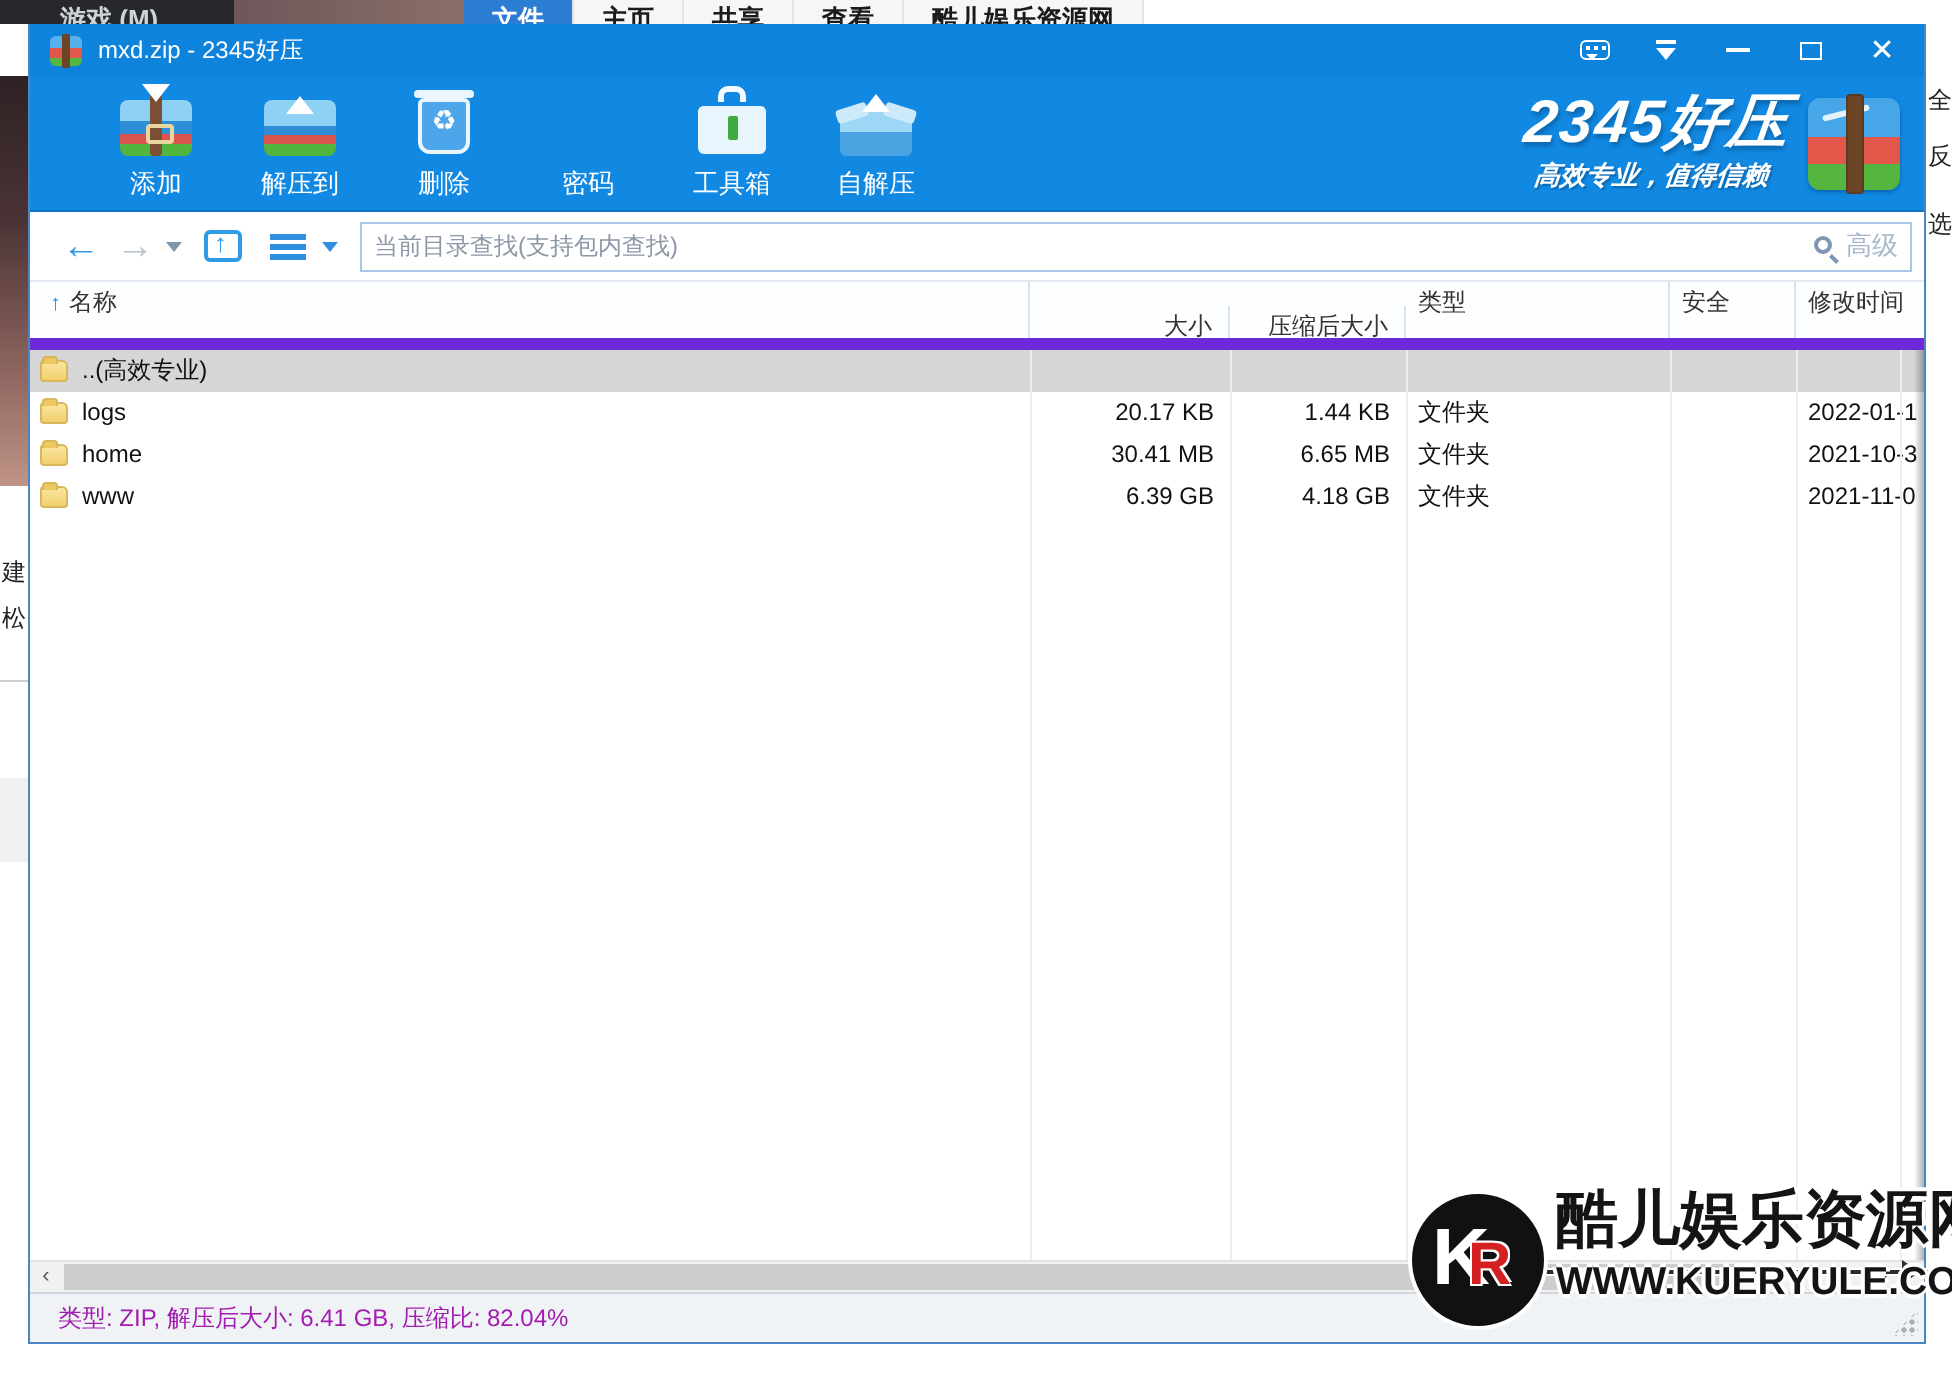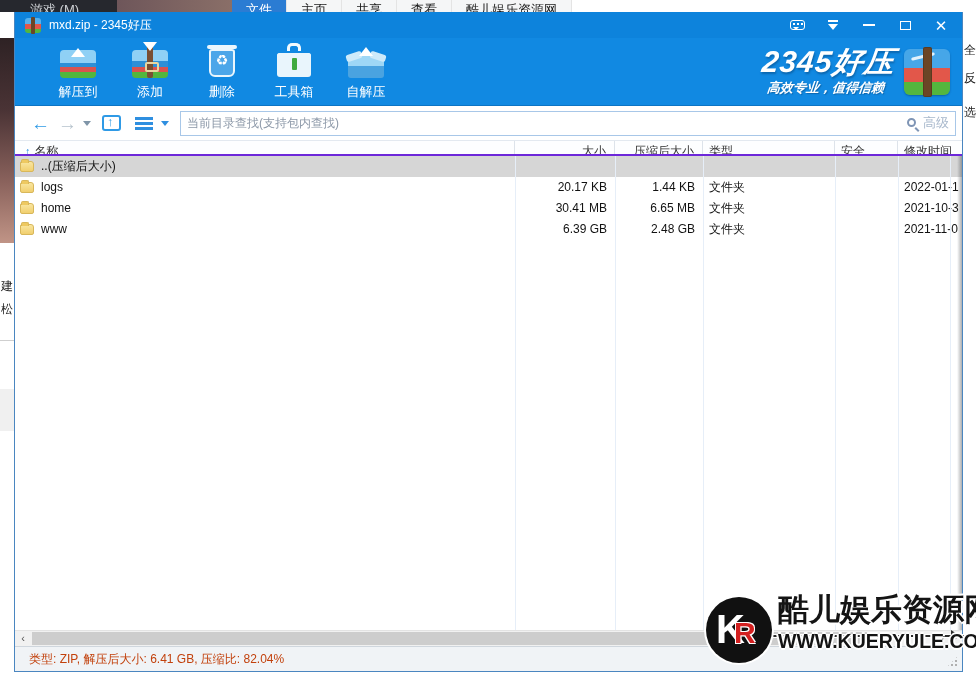--- a/index.html
+++ b/index.html
@@ -1,21 +1,21 @@
 <!DOCTYPE html>
 <html><head>
 <meta charset="utf-8">
 <style>
   * { margin:0; padding:0; box-sizing:border-box; }
   html,body { width:976px; height:689px; overflow:hidden; background:#fff;
     font-family:"Liberation Sans","DejaVu Sans",sans-serif; }
   #stage { position:relative; width:976px; height:689px; background:#fff; }
 
   
-  .bg-topstrip { position:absolute; left:0; top:0; width:976px; height:12px; overflow:hidden; display:flex; }
+  .bg-topstrip { position:absolute; left:0; top:0; width:976px; height:12px; overflow:hidden; display:flex;font-weight:bold; }
   .bg-menu { width:117px; height:20px; background:#26282e; color:#cfd2d6; font-size:13px; line-height:19px; padding-left:30px; }
   .bg-photo { width:115px; height:20px; background:linear-gradient(90deg,#6e565a,#8a6f68); }
   .bg-tabs { display:flex; background:#f5f6f7; height:20px; }
   .bg-tab { font-size:13px; line-height:19px; padding:0 14px; color:#1b1b1b; border-right:1px solid #e4e4e4; white-space:nowrap; }
   .bg-tab.active { background:#2b7cd3; color:#fff; }
   .bg-fill { flex:1; background:#fff; }
 
   .bg-leftstrip { position:absolute; left:0; top:12px; width:14px; height:677px; background:#fff; overflow:hidden; }
   .bg-left-photo { position:absolute; left:0; top:26px; width:14px; height:205px; background:linear-gradient(180deg,#2e2224,#4a3335 35%,#8a625c 70%,#c09486); }
   .bg-left-char { position:absolute; left:1px; font-size:12px; color:#222; }
@@ -105,43 +105,43 @@
   .addr-caret { border-top-color:#2f8fe0; margin-top:5px; }
   .searchbox { flex:1; height:25px; border:1px solid #a8c7e8; margin-left:6px; display:flex; align-items:center; padding:0 6px; }
   .search-input { flex:1; border:none; outline:none; font-size:12px; color:#444; font-family:Liberation Sans, sans-serif; }
   .search-input::placeholder { color:#8c98a8; opacity:1; }
   .ico-mag { width:9px; height:9px; border:2px solid #7f95b5; border-radius:50%; position:relative; margin:0 7px 2px 2px; flex:0 0 auto; }
   .ico-mag::after { content:""; position:absolute; left:7px; top:7px; width:2px; height:5px; background:#7f95b5; transform:rotate(-45deg); }
   .advanced { font-size:13px; color:#a8b8cc; flex:0 0 auto; }
 
   
   .grid { display:grid; grid-template-columns:500px 100px 88px 132px 63px 1fr; }
-  .lheader { height:16px; background:#fdfeff; border-top:1px solid #e3e9f0; border-bottom:2px solid #6d28d9; flex:0 0 auto; font-size:12px; color:#333; }
+  .lheader { height:35px; background:#fdfeff; border-top:1px solid #e3e9f0; border-bottom:6px solid #6d28d9; flex:0 0 auto; font-size:12px; color:#333; }
   .hcell { line-height:20px; padding:0 8px 0 6px; border-right:1px solid #dde3ea; white-space:nowrap; overflow:hidden; }
-  .hcell.r { text-align:right; }
+  .hcell.r { text-align:right;margin-top:12px; }
   .hcell.name { padding-left:10px; }
   .sort-arrow { color:#2f8fe0; font-size:11px; margin-right:4px; }
   .listbody { flex:1 1 auto; position:relative; overflow:hidden; background:#fff; }
   .colline { position:absolute; top:0; bottom:0; width:1px; background:#e6eef8; }
   .row { height:21px; font-size:12px; color:#111; position:relative; }
   .row.selected { background:#d6d6d6; }
   .cell { line-height:21px; padding:0 8px 0 6px; white-space:nowrap; overflow:hidden; }
   .cell.r { text-align:right; }
   .cell.name { display:flex; align-items:center; padding-left:5px; gap:7px; }
   .row .folder-ico { width:14px; height:11px; }
   .edge-shadow { position:absolute; top:0; right:0; bottom:0; width:5px; background:linear-gradient(90deg,transparent,rgba(50,55,60,.4)); pointer-events:none; }
 
   
   .hscroll { height:16px; background:#f1f1f1; border-top:1px solid #e3e3e3; position:relative; flex:0 0 auto; }
   .hs-arrow { position:absolute; top:0; width:16px; height:15px; color:#555; font-size:11px; text-align:center; line-height:15px; }
   .hs-arrow.left { left:0; }
   .hs-arrow.right { right:12px; }
   .hs-thumb { position:absolute; left:17px; top:1px; width:845px; height:13px; background:#cdcdcd; }
   .statusbar { height:25px; background:#f0f3f6; border-top:1px solid #cfd6dd; display:flex; align-items:center; padding-left:14px; flex:0 0 auto; position:relative; }
-  .status-text { font-size:12px; color:#c2410c; }
+  .status-text { font-size:12px; color:#a21caf; }
   .grip { position:absolute; right:3px; bottom:3px; width:13px; height:13px;
     background:radial-gradient(circle at 2px 2px,#b0b0b0 1.2px,transparent 1.5px) 0 0/4px 4px; clip-path:polygon(100% 0,100% 100%,0 100%); }
 
   
   .watermark { position:absolute; left:698px; top:592px; width:268px; height:80px; z-index:50; pointer-events:none; }
   .wm-line { position:absolute; left:10px; top:43px; width:256px; height:2px; background:#2c2c2c; box-shadow:0 -1px 0 #fff,0 1px 0 #fff; }
   .wm-line::after { content:""; position:absolute; right:-2px; top:-5px; border:6px solid transparent; border-left:9px solid #2c2c2c; }
   .wm-logo { position:absolute; left:8px; top:5px; width:66px; height:66px; background:#111; border-radius:50%; box-shadow:0 0 0 2px #fff; }
   .wm-k { position:absolute; left:10px; top:10px; color:#fff; font-size:40px; font-weight:bold; line-height:44px; }
   .wm-r { position:absolute; left:28px; top:20px; color:#d42020; font-size:30px; font-weight:bold; line-height:32px;
@@ -205,41 +205,49 @@
           </div>
         <div class="ctl">
             <span class="ico-close">✕</span>
           </div>
       </div>
     </div>
 
     <div class="toolbar">
       <div id="toolbar-items" style="display:flex;">
           <div class="tb-item">
-            <div class="tb-ico ico-extract">
-              <div class="stripes" style="background:linear-gradient(180deg,#8fd0f5 0 46%,#2e8fd6 46% 62%,#d9534f 62% 78%,#52b63e 78% 100%)"></div>
-              <div class="arrow-up"></div>
-            </div>
-            <span>解压到</span>
-          </div>
-          <div class="tb-item">
             <div class="tb-ico ico-add">
               <div class="stripes"></div>
               <div class="strap"></div>
               <div class="arrow-down"></div>
             </div>
             <span>添加</span>
           </div>
           <div class="tb-item">
+            <div class="tb-ico ico-extract">
+              <div class="stripes" style="background:linear-gradient(180deg,#8fd0f5 0 46%,#2e8fd6 46% 62%,#d9534f 62% 78%,#52b63e 78% 100%)"></div>
+              <div class="arrow-up"></div>
+            </div>
+            <span>解压到</span>
+          </div>
+          <div class="tb-item">
             <div class="tb-ico ico-delete">
               <div class="lid"></div>
               <div class="bucket"></div>
               <div class="recycle">♻</div>
             </div>
             <span>删除</span>
+          </div>
+          <div class="tb-item">
+            <div class="tb-ico ico-password">
+              <div class="shackle"></div>
+              <div class="body"></div>
+              <div class="keyhole"></div>
+            </div>
+            <span>密码</span>
           </div>
           <div class="tb-item">
             <div class="tb-ico ico-toolbox">
               <div class="handle"></div>
               <div class="lid"></div>
               <div class="case"></div>
               <div class="clasp"></div>
             </div>
             <span>工具箱</span>
           </div>
@@ -282,21 +290,21 @@
       <div class="hcell r">压缩后大小</div>
       <div class="hcell">类型</div>
       <div class="hcell">安全</div>
       <div class="hcell" style="border-right:none">修改时间</div>
     </div>
 
     <div class="listbody" id="listbody">
       <div class="row grid selected">
           <div class="cell name">
             <span class="folder-ico"></span>
-            <span>..(压缩后大小)</span>
+            <span>..(高效专业)</span>
           </div>
           <div class="cell r"></div>
           <div class="cell r"></div>
           <div class="cell "></div>
           <div class="cell "></div>
           <div class="cell "></div>
         </div>
         <div class="row grid">
           <div class="cell name">
             <span class="folder-ico"></span>
@@ -318,21 +326,21 @@
           <div class="cell ">文件夹</div>
           <div class="cell "></div>
           <div class="cell ">2021-10-3</div>
         </div>
         <div class="row grid">
           <div class="cell name">
             <span class="folder-ico"></span>
             <span>www</span>
           </div>
           <div class="cell r">6.39 GB</div>
-          <div class="cell r">2.48 GB</div>
+          <div class="cell r">4.18 GB</div>
           <div class="cell ">文件夹</div>
           <div class="cell "></div>
           <div class="cell ">2021-11-0</div>
         </div>
         <div class="colline" style="left:500px"></div>
       <div class="colline" style="left:600px"></div>
       <div class="colline" style="left:688px"></div>
       <div class="colline" style="left:820px"></div>
       <div class="colline" style="left:883px"></div>
       <div class="colline" style="left:935px"></div>

